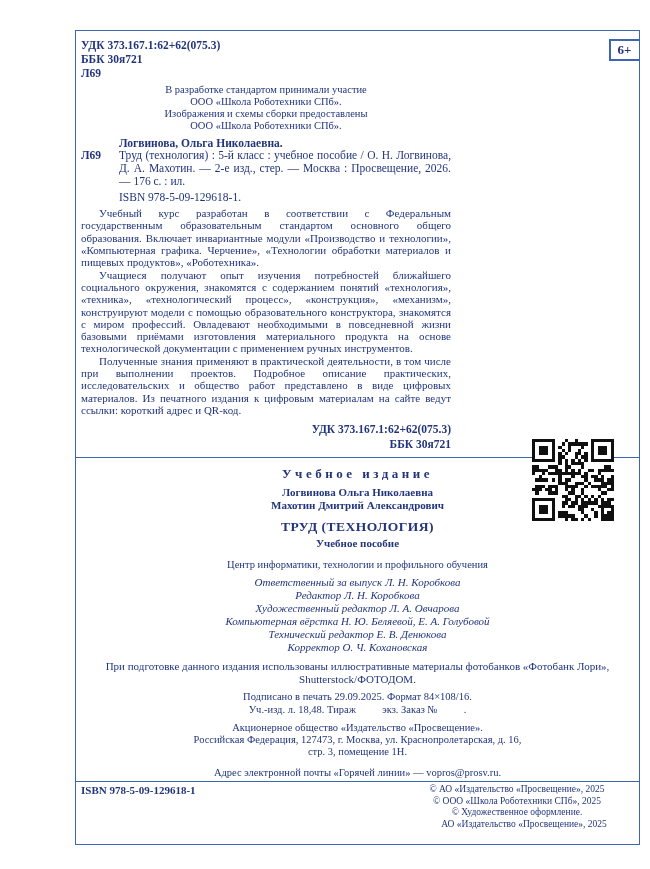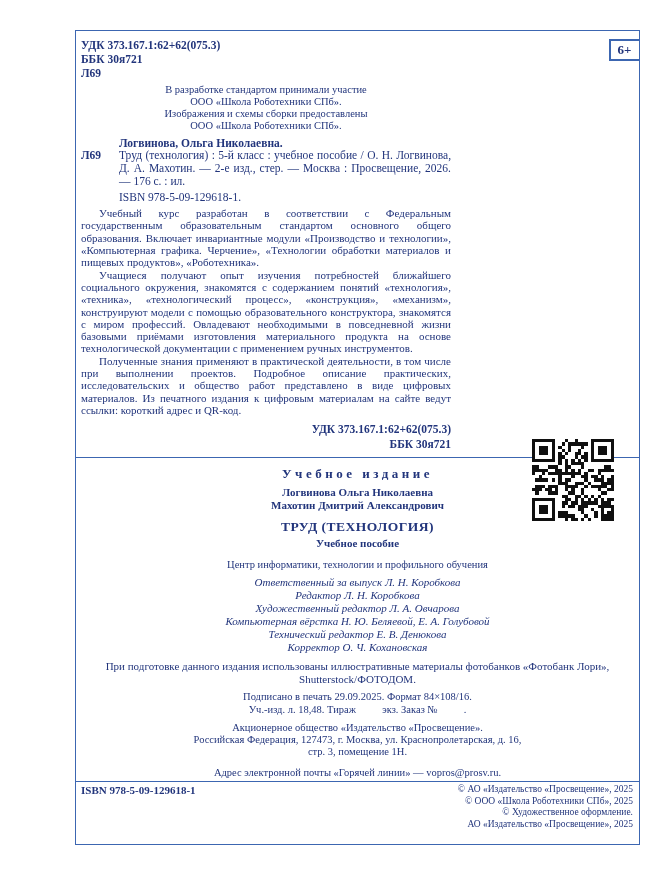--- a/index.html
+++ b/index.html
@@ -54,21 +54,21 @@
   .print-info{margin-top:6px;font-size:10.5px;line-height:1.15;}
   .pre{white-space:pre-wrap;text-align:center;}
   .publisher{margin-top:6px;font-size:10.5px;line-height:1.18;}
   .hotline{margin-top:8px;font-size:10.5px;}
   .qr{position:absolute;top:408px;right:25px;width:82px;height:82px;}
   .footer{
     position:absolute;left:5px;right:6px;bottom:14px;
     display:flex;align-items:flex-start;padding-top:8px;
   }
   .isbn{font-weight:bold;font-size:11px;}
-  .copyrights{margin-left:auto;width:232px;text-align:right;font-size:9.5px;line-height:1.2;}
+  .copyrights{margin-left:auto;width:232px;text-align:center;font-size:9.5px;line-height:1.2;}
   .copyrights .indent{padding-left:14px;}
 </style>
 </head>
 <body>
 
 <div class="frame">
 
   <div class="age-badge">6+</div>
 
   <div class="top-col">

